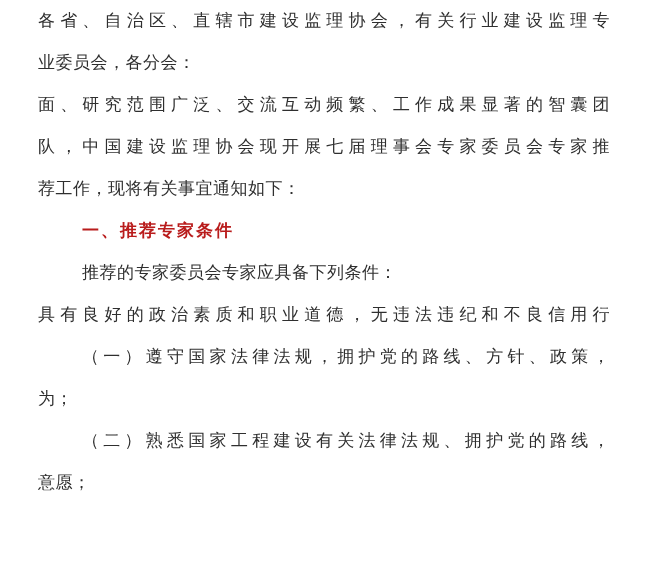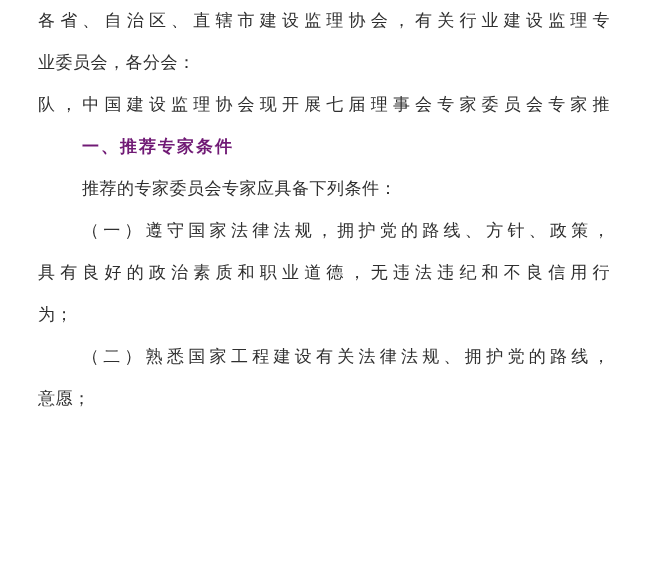--- a/index.html
+++ b/index.html
@@ -27,31 +27,33 @@
   
   .just {
     text-align: justify;
     text-align-last: justify;
   }
   .indent {
     text-indent: 44px;
   }
   .heading {
     font-weight: 700;
-    color: #701a75;
+    color: #b91c1c;
     letter-spacing: 2px;
   }
 </style>
 </head>
 <body>
 
 <div class="page">
   <div class="line just">各省、自治区、直辖市建设监理协会，有关行业建设监理专</div>
   <div class="line">业委员会，各分会：</div>
+  <div class="line just">面、研究范围广泛、交流互动频繁、工作成果显著的智囊团</div>
   <div class="line just">队，中国建设监理协会现开展七届理事会专家委员会专家推</div>
+  <div class="line">荐工作，现将有关事宜通知如下：</div>
   <div class="line indent heading">一、推荐专家条件</div>
   <div class="line indent">推荐的专家委员会专家应具备下列条件：</div>
+  <div class="line just">具有良好的政治素质和职业道德，无违法违纪和不良信用行</div>
   <div class="line just indent">（一）遵守国家法律法规，拥护党的路线、方针、政策，</div>
-  <div class="line just">具有良好的政治素质和职业道德，无违法违纪和不良信用行</div>
   <div class="line">为；</div>
   <div class="line just indent">（二）熟悉国家工程建设有关法律法规、拥护党的路线，</div>
   <div class="line">意愿；</div>
 </div>
 
 </body></html>

